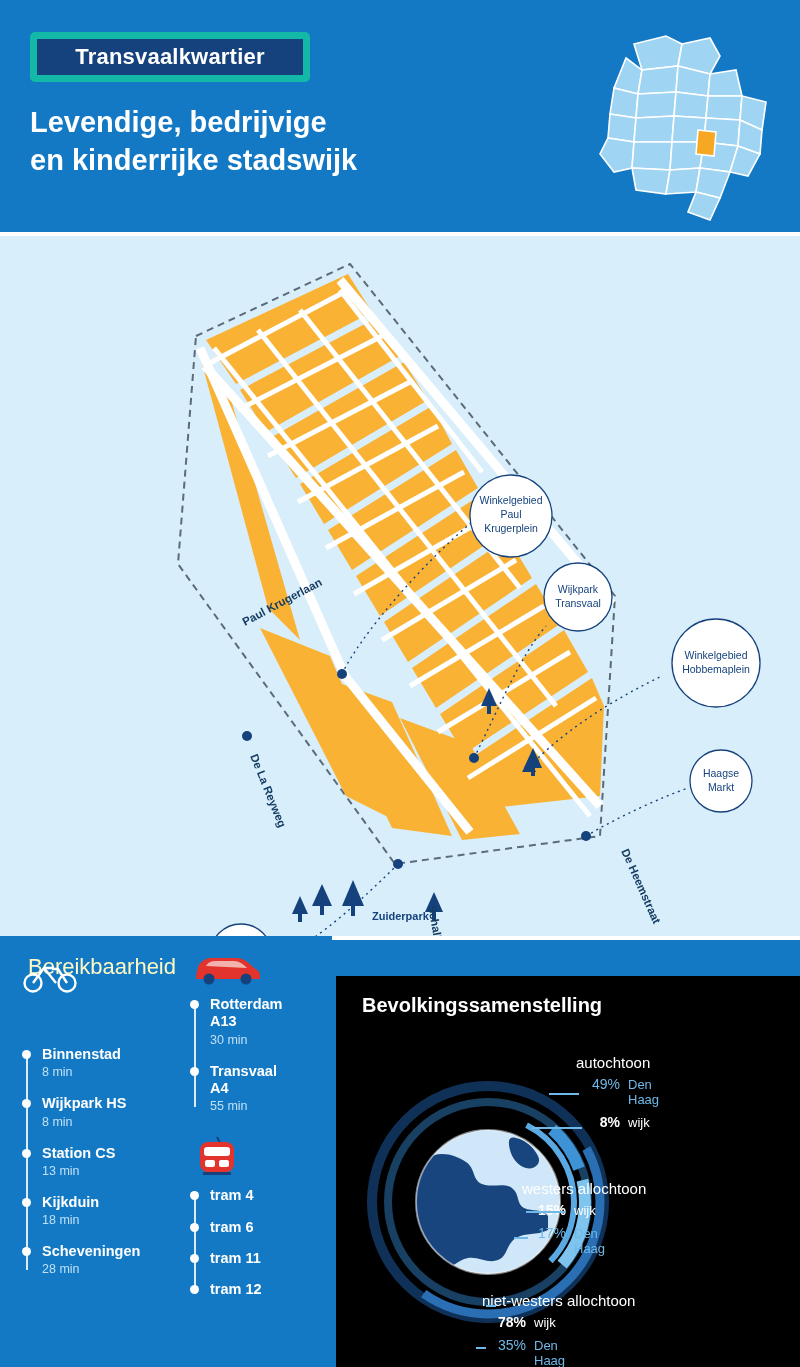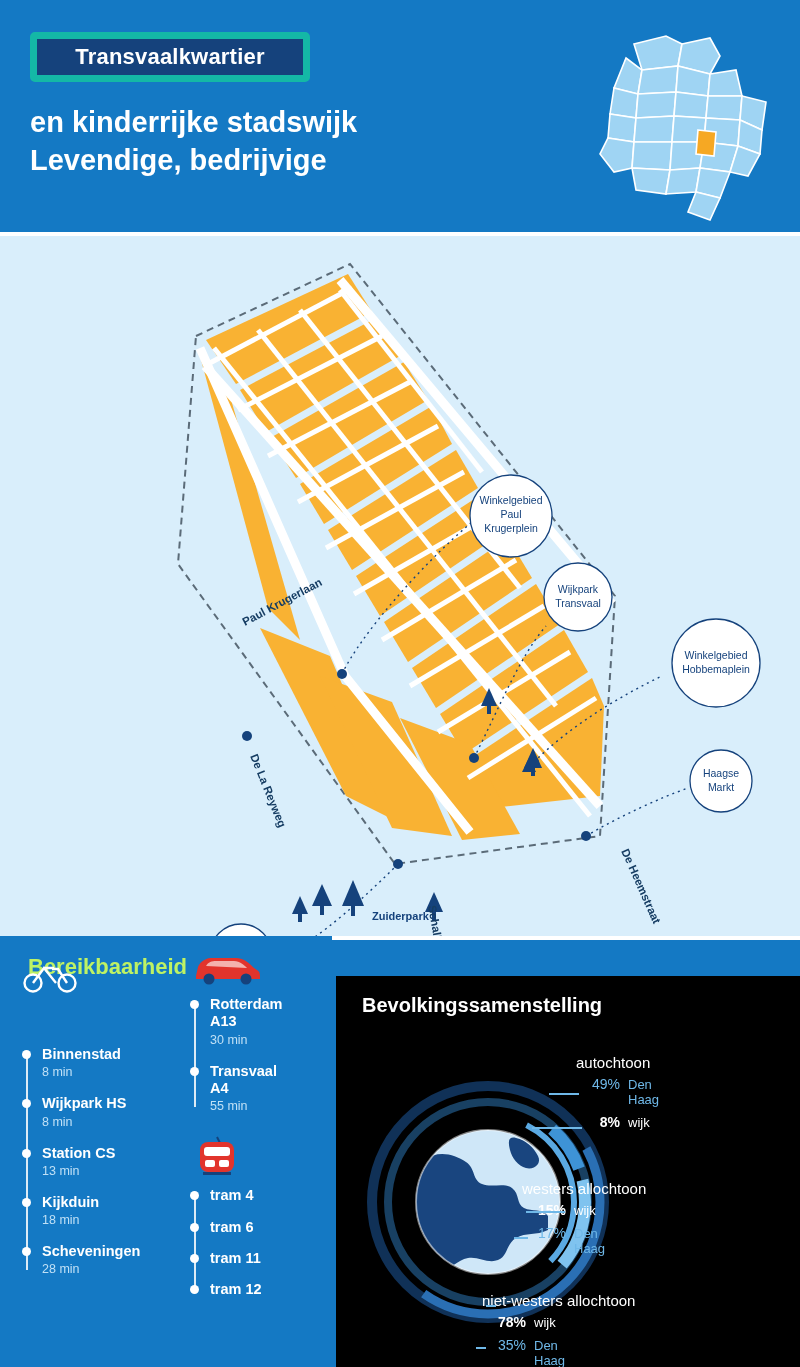--- a/index.html
+++ b/index.html
@@ -56,21 +56,21 @@
     font-family:"Liberation Sans",sans-serif;
   }
 
   
   .reach-panel{
     position:absolute;left:0;top:936px;width:332px;height:431px;
     background:#1479c4;
   }
   .reach-title{
     position:absolute;left:28px;top:18px;
-    color:#bef264;font-size:22px;font-weight:bold;
+    color:#fef9c3;font-size:22px;font-weight:normal;
   }
   .col{position:absolute;}
   .col-left{left:22px;top:70px;width:150px;}
   .col-right{left:190px;top:-4px;width:140px;}
 
   .icon-row{height:46px;position:relative;}
   .timeline{
     position:relative;padding-left:20px;
   }
   .timeline:before{
@@ -110,22 +110,22 @@
 
 <div class="page">
 
   <div class="header">
 
     <div class="title-plate">
       <span>Transvaalkwartier</span>
     </div>
 
     <div class="subtitle">
+      <div>Levendige, bedrijvige</div>
       <div>en kinderrijke stadswijk</div>
-      <div>Levendige, bedrijvige</div>
     </div>
 
     <div class="mini-map">
       <svg width="200" height="200" viewBox="0 0 200 200">
         <g fill="#9fd4f3" stroke="#ffffff" stroke-width="1.6">
           <path d="M64 22 L96 14 L112 22 L108 44 L72 48 Z"></path>
           <path d="M112 22 L140 16 L150 34 L140 52 L108 44 Z"></path>
           <path d="M56 36 L72 48 L68 72 L44 66 Z"></path>
           <path d="M72 48 L108 44 L106 70 L68 72 Z"></path>
           <path d="M108 44 L140 52 L138 74 L106 70 Z"></path>

